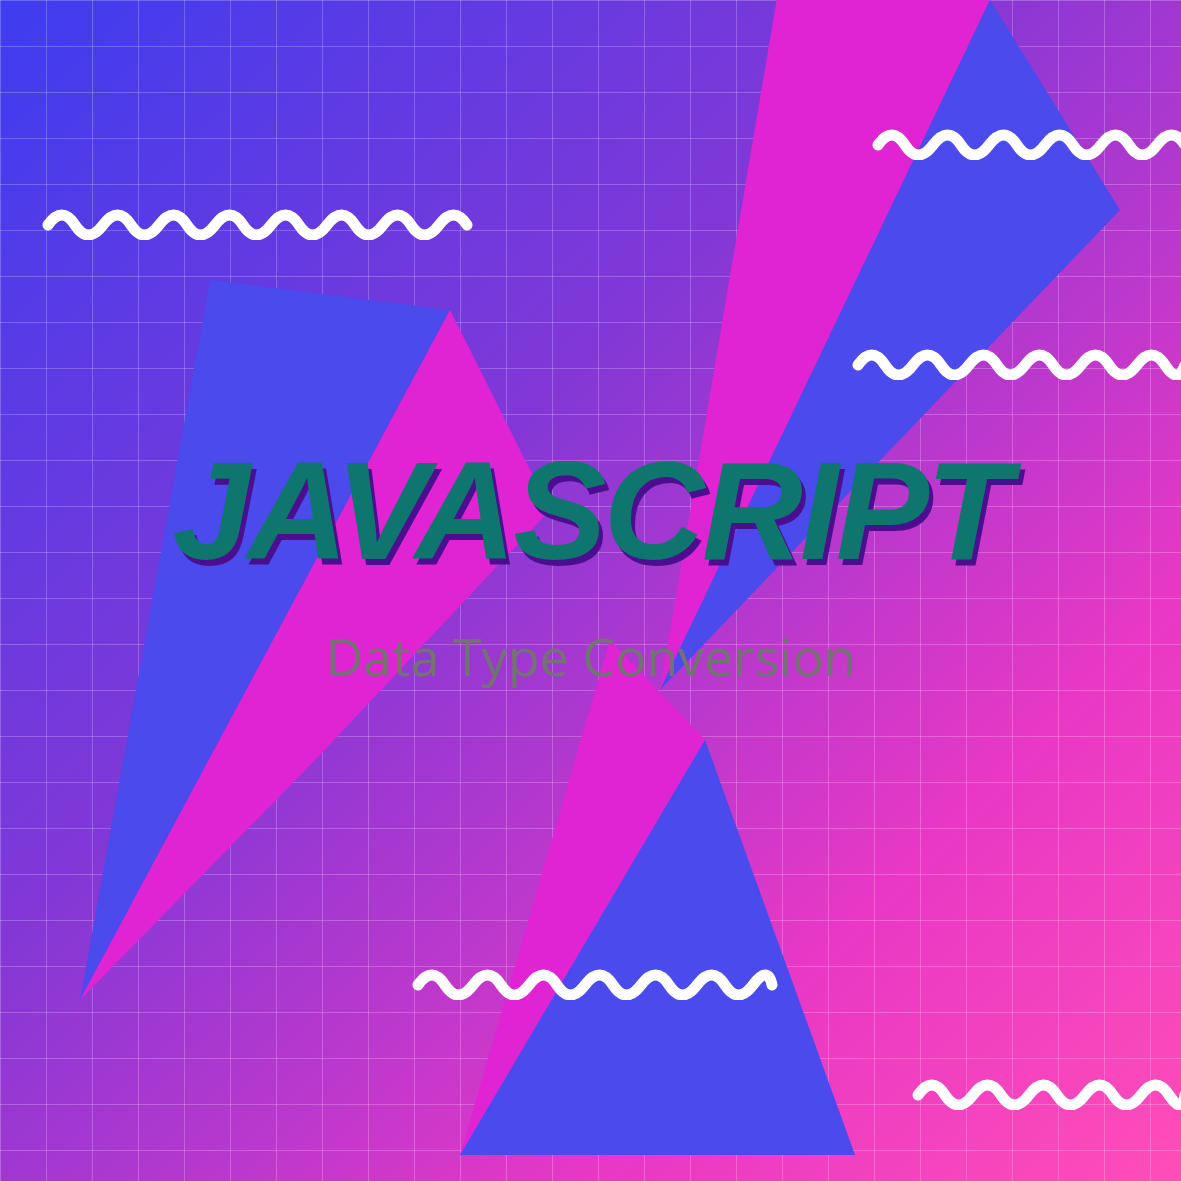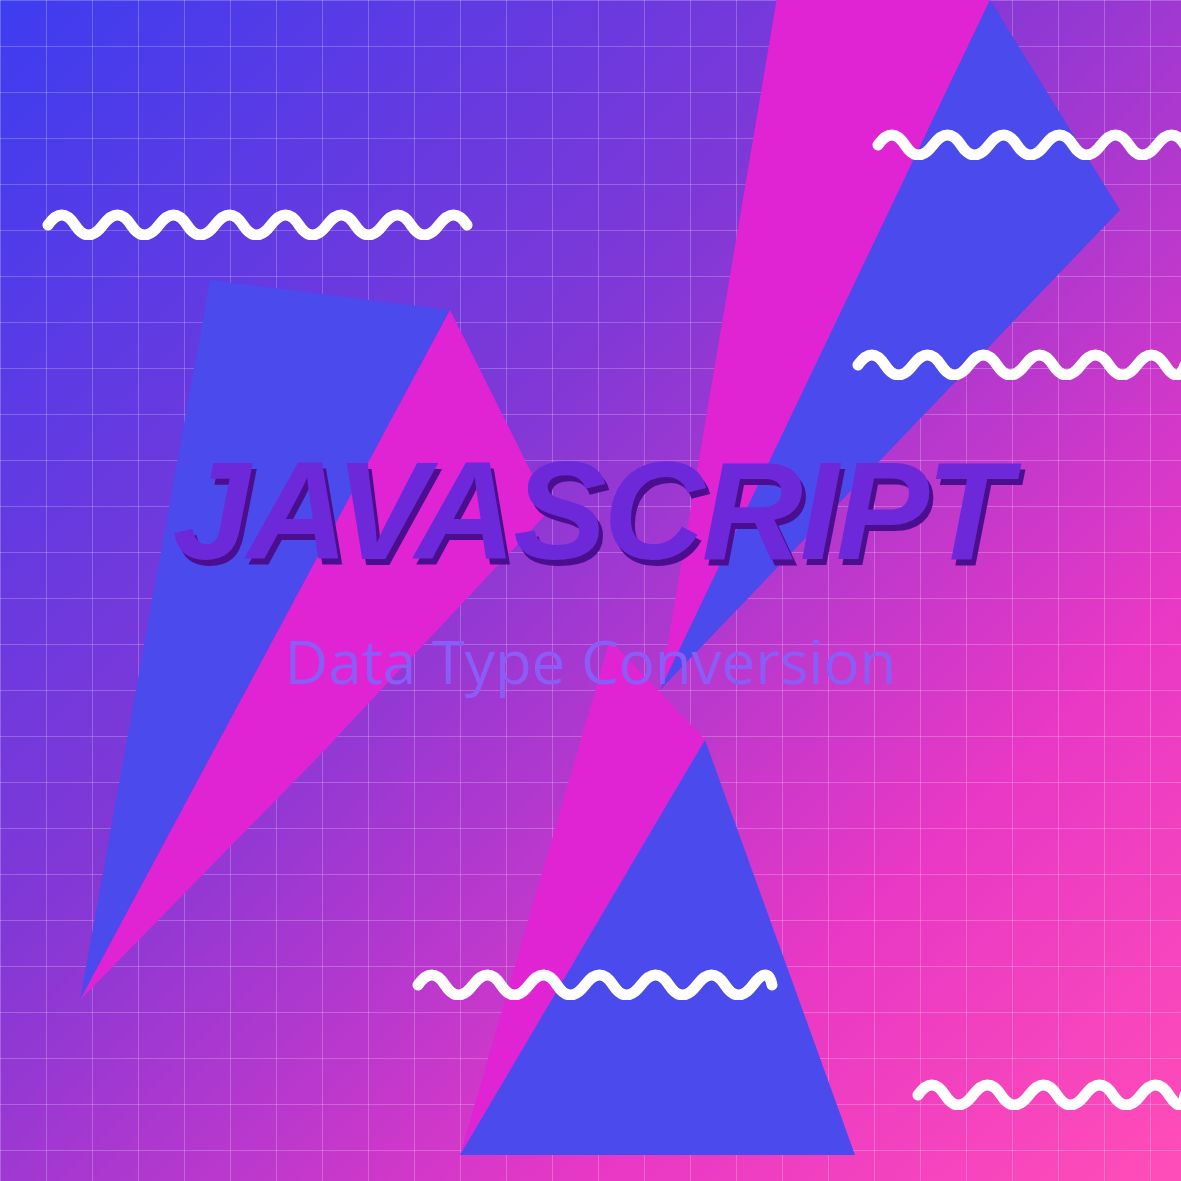--- a/index.html
+++ b/index.html
@@ -43,34 +43,34 @@
     .title {
       position: absolute;
       top: 430px;
       left: 50%;
       transform: translateX(-50%);
       font-family: 'Arial Black', 'Helvetica', sans-serif;
       font-size: 140px;
       font-weight: 900;
       font-style: italic;
       letter-spacing: -3px;
-      color: #6d28d9;
+      color: #0f766e;
       text-shadow: 4px 6px 0px #4a0e8f;
       text-align: center;
       white-space: nowrap;
     }
     .subtitle {
       position: absolute;
       top: 620px;
       left: 50%;
       transform: translateX(-50%);
       font-family: 'Segoe UI', 'Open Sans', sans-serif;
-      font-size: 60px;
+      font-size: 52px;
       font-weight: 400;
-      color: #8b5cf6;
+      color: #737373;
       text-align: center;
       white-space: nowrap;
     }
   </style>
 </head>
 <body>
 
 <div class="grid"></div>
 
 <svg class="shapes" viewBox="0 0 1181 1181" xmlns="http://www.w3.org/2000/svg">

